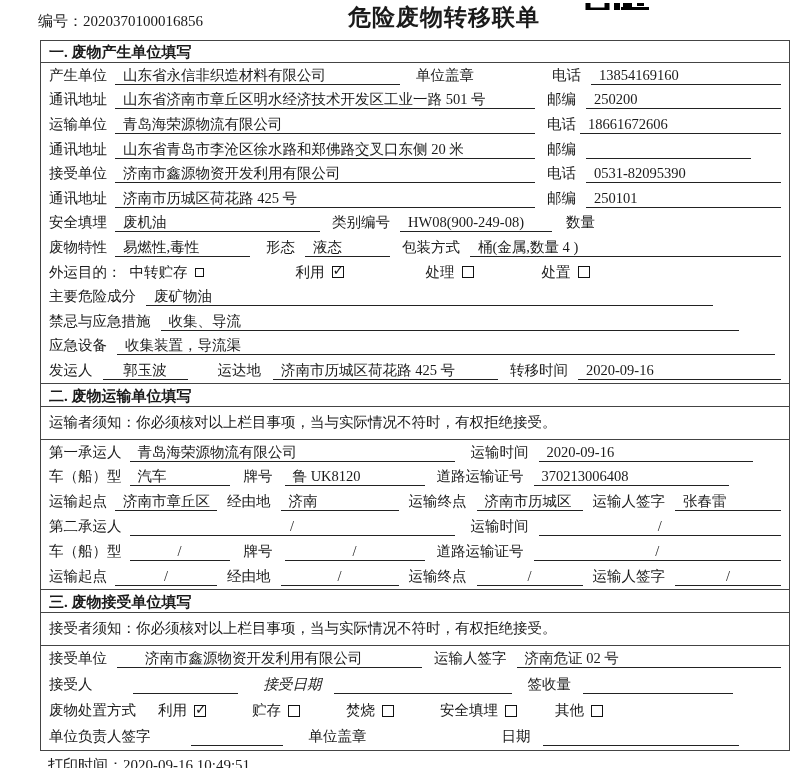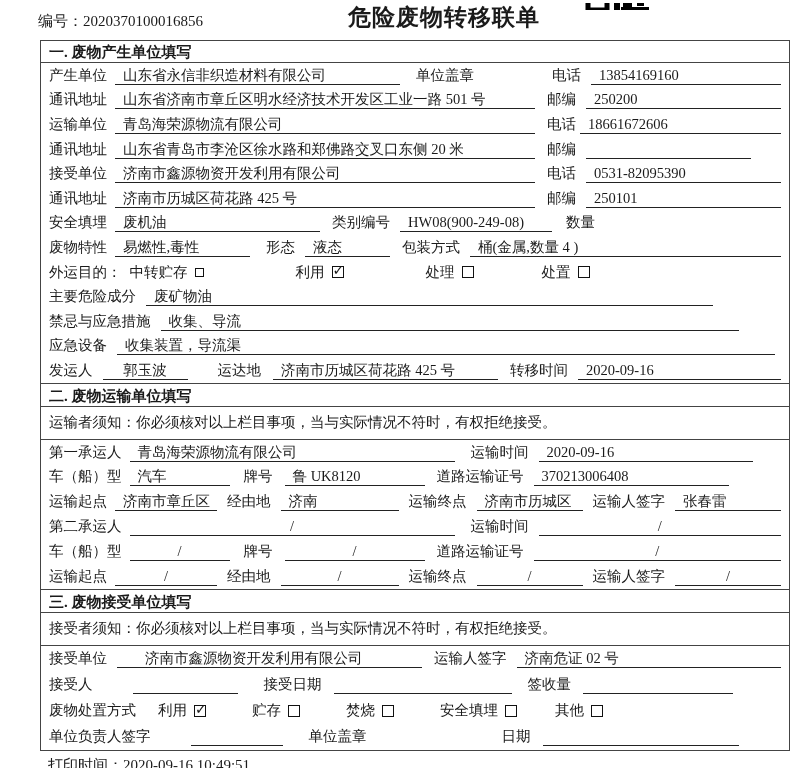--- a/index.html
+++ b/index.html
@@ -228,21 +228,21 @@
   <div class="row s3">
     <span class="lbl">接受单位</span>
     <span class="v" style="width:305px;margin-left:10px;padding-left:28px;">济南市鑫源物资开发利用有限公司</span>
     <span class="lbl" style="margin-left:12px;">运输人签字</span>
     <span class="v fill" style="margin-left:10px;">济南危证 02 号</span>
   </div>
 
   <div class="row s3">
     <span class="lbl">接受人</span>
     <span class="v" style="width:105px;margin-left:40px;"></span>
-    <span class="lbl" style="margin-left:26px;">接受日期</span>
+    <span class="lbl" style="margin-left:26px;font-style:italic;">接受日期</span>
     <span class="v" style="width:178px;margin-left:12px;"></span>
     <span class="lbl" style="margin-left:16px;">签收量</span>
     <span class="v fill" style="margin-left:12px;margin-right:48px;"></span>
   </div>
 
   <div class="row s3">
     <span class="lbl">废物处置方式</span>
     <span class="cbi" style="margin-left:22px;">
       <span>利用</span>
       <span class="cb checked"></span>

